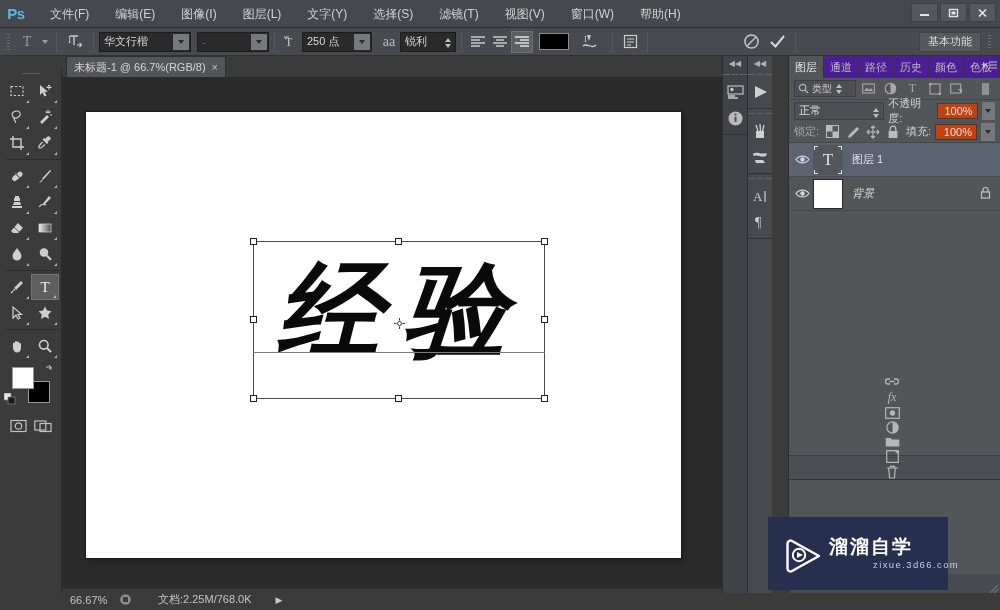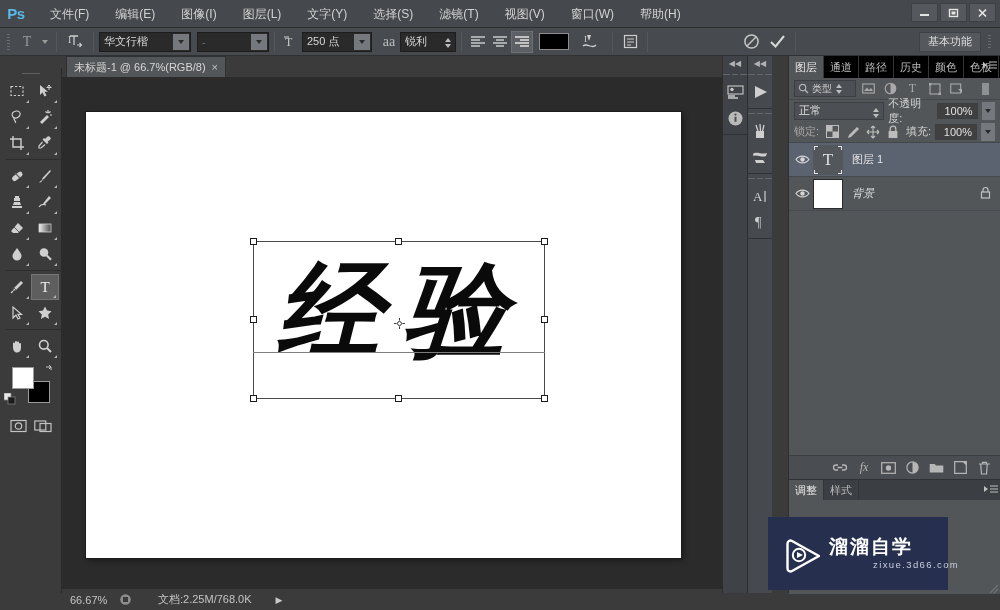--- a/index.html
+++ b/index.html
@@ -177,21 +177,21 @@
     width:25px; height:26px; display:flex; align-items:center; justify-content:center;
     color:#c9c9c9; cursor:pointer;
   }
 
   
   .panel {
     position:absolute; left:788px; top:56px; width:212px; height:537px;
     background:#474a4e; border-left:1px solid #2c2e30;
   }
   .panel-tabs {
-    height:22px; background:#000000; display:flex; align-items:stretch; position:relative;
+    height:22px; background:#4c1d95; display:flex; align-items:stretch; position:relative;
   }
   .ptab {
     display:flex; align-items:center; padding:0 6px; font-size:11px; color:#b9b9b9;
     cursor:pointer; border-right:1px solid #333639;
   }
   .ptab.active { background:#535659; color:#e8e8e8; }
   .ptab-menu { position:absolute; right:3px; top:4px; color:#c0c0c0; font-size:10px; cursor:pointer;}
   .panel-body { background:#535659; height:515px; }
   .filterrow {
     height:22px; display:flex; align-items:center; gap:3px; padding:0 5px;
@@ -204,21 +204,21 @@
   .fi { width:19px; height:18px; display:flex; align-items:center; justify-content:center; color:#a9a9a9; cursor:pointer; font-size:11px;}
   .blendrow, .lockrow {
     height:21px; display:flex; align-items:center; padding:0 5px; gap:4px; font-size:11px; color:#d3d3d3;
   }
   .blend-sel {
     background:#4c4f53; border:1px solid #3c3f42; height:18px; width:94px;
     display:flex; align-items:center; padding:0 4px; color:#e0e0e0; font-size:11px;
     position:relative;
   }
   .opacity-box {
-    background:#404040; border:1px solid #3c3f42; height:16px; width:42px;
+    background:#c2410c; border:1px solid #3c3f42; height:16px; width:42px;
     display:flex; align-items:center; justify-content:flex-end; padding:0 4px;
     color:#e0e0e0; font-size:11px;
   }
   .mini-dd { width:14px; height:18px; background:#75787c; display:flex; align-items:center; justify-content:center; }
   .lock-icons { display:flex; gap:5px; align-items:center; margin-left:2px;}
   .lk { width:15px; height:15px; display:flex; align-items:center; justify-content:center; color:#bcbcbc; cursor:pointer;}
   .layerlist { border-top:1px solid #45484b; }
   .layerrow {
     height:34px; display:flex; align-items:center; border-bottom:1px solid #46494d;
     padding-left:2px; cursor:pointer;
@@ -231,21 +231,21 @@
   }
   .thumb.text-th { background:#53565a; border:none; }
   .thumb .tglyph { color:#e2e2e2; font-size:17px; font-family:"Liberation Serif", serif; }
   .bracket { position:absolute; width:4px; height:4px; border-color:#e6e6e6; border-style:solid; }
   .layername { margin-left:9px; color:#e6e6e6; font-size:11px; flex:1; }
   .layername.bg { font-style:italic; color:#dcdcdc; }
   .lockglyph { margin-right:9px; color:#c2c2c2; font-size:11px; }
   .panel-bottom {
     position:absolute; left:0; bottom:114px; width:212px; height:24px;
     background:#4a4d51; border-top:1px solid #3b3e41;
-    display:flex; align-items:center; justify-content:flex-end; gap:2px; padding-right:6px;
+    display:flex; align-items:center; justify-content:flex-end; gap:2px; padding-right:6px;flex-direction:column;
   }
   .pb { width:22px; height:20px; display:flex; align-items:center; justify-content:center; color:#b6b6b6; cursor:pointer;}
   .panel2 {
     position:absolute; left:0; bottom:0; width:212px; height:114px; background:#474a4e;
     border-top:1px solid #2f3134;
   }
   .panel2-tabs { height:20px; background:#3b3e42; display:flex; position:relative;}
   .panel2-body { background:#535659; height:94px; }
 
   
@@ -936,30 +936,20 @@
           </svg>
       </div>
       <div class="pb">
         <svg width="13" height="14" viewBox="0 0 13 14">
             <path d="M1 3 h11 M2.7 3 l0.8 10 h5 l0.8-10 M4.5 3 V1.3 h4 V3" fill="none" stroke="#b6b6b6" stroke-width="1.2"></path>
           </svg>
       </div>
     </div>
 
     <div class="panel2">
-      <div class="panel2-tabs">
-        <div class="ptab active">调整</div>
-        <div class="ptab">样式</div>
-        <div class="ptab-menu">
-          <svg width="14" height="10" viewBox="0 0 14 10">
-              <path d="M0 2 l4 3 l-4 3Z" fill="#c0c0c0"></path>
-              <path d="M6 2h8M6 5h8M6 8h8" stroke="#c0c0c0" stroke-width="1.1"></path>
-            </svg>
-        </div>
-      </div>
       <div class="panel2-body"></div>
     </div>
 
     <div class="corner-grip">
       <svg width="12" height="12" viewBox="0 0 12 12">
           <path d="M11 3 L3 11 M11 7 L7 11" stroke="#6f7276" stroke-width="1.2"></path>
         </svg>
     </div>
   </div>
 

